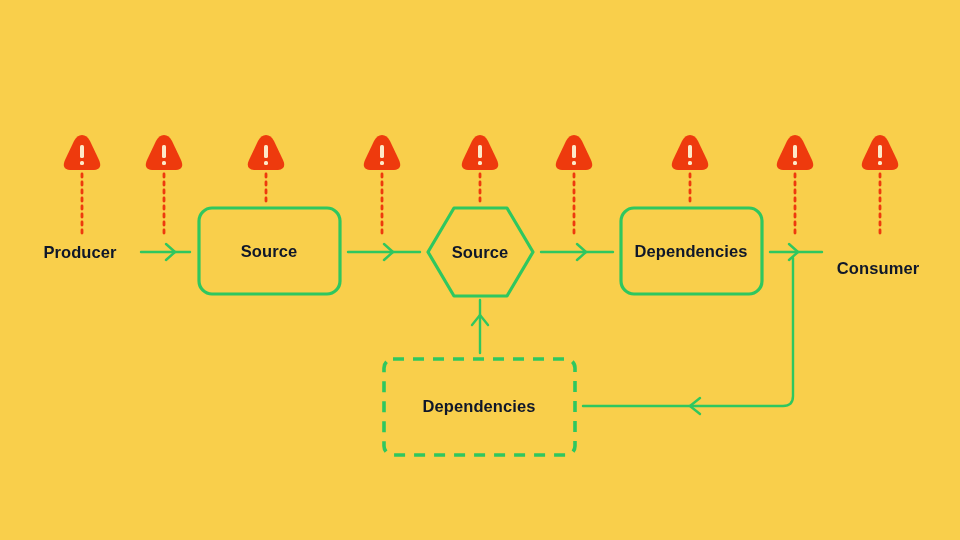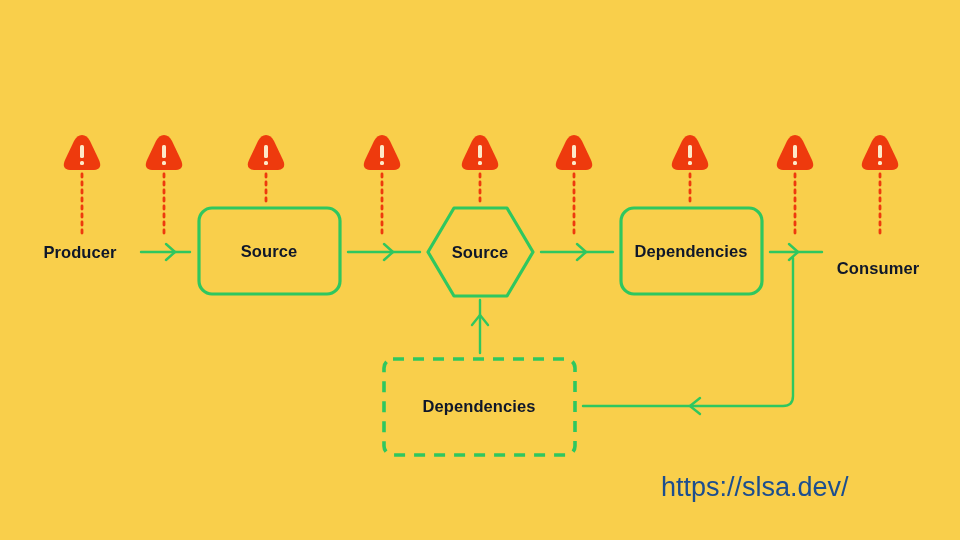--- a/index.html
+++ b/index.html
@@ -170,15 +170,14 @@
   <div class="node-label" style="left:269px; top:251px;text-align:right;">Source</div>
 
   <div class="node-label" style="left:480px; top:252px;">Source</div>
 
   <div class="node-label" style="left:691px; top:251px;">Dependencies</div>
 
   <div class="node-label" style="left:878px; top:252px;margin-top:16px;">Consumer</div>
 
   <div class="node-label" style="left:479px; top:406px;">Dependencies</div>
 
-  <a class="url-label" href="#" style="text-decoration:none;">https://slsa.dev/</a>
 
 </div>
 
 </body></html>

